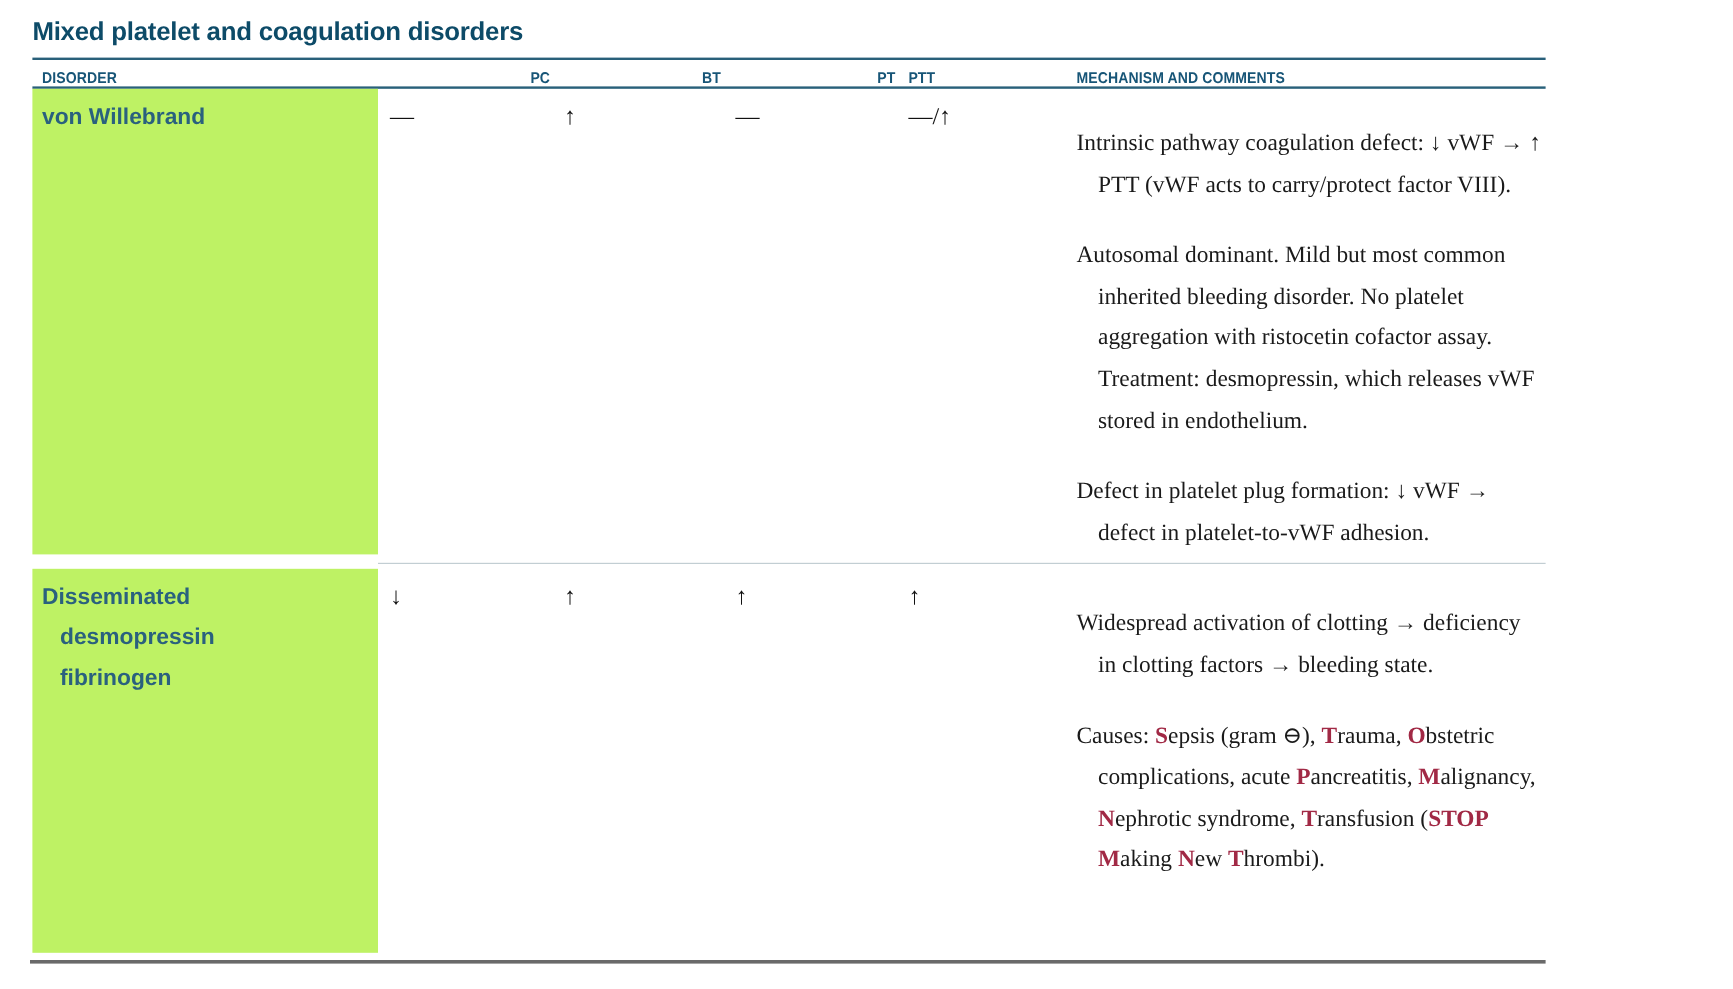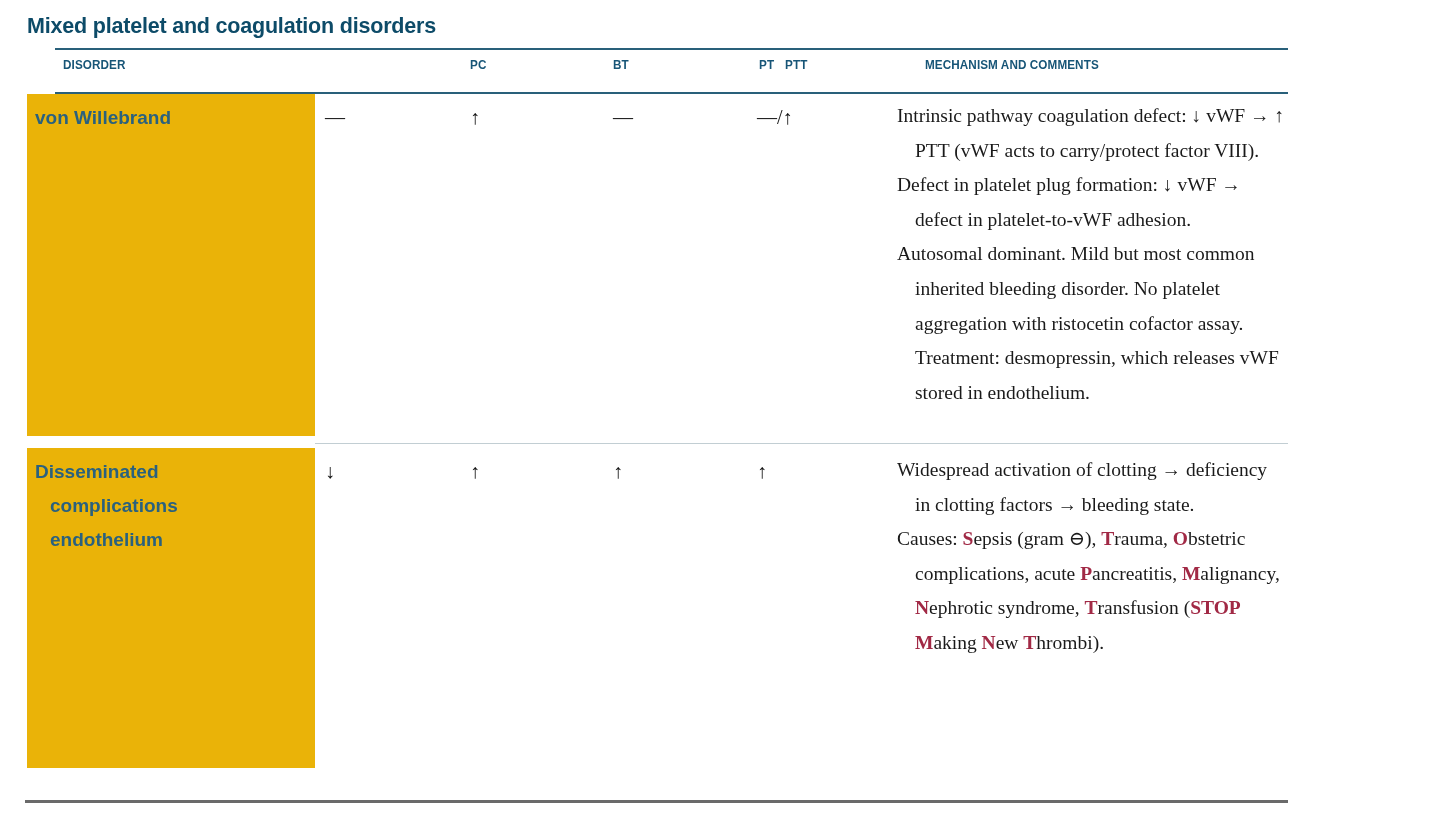--- a/index.html
+++ b/index.html
@@ -23,22 +23,21 @@
     color: #0d4b68;
     margin-bottom: 9px;
   }
   .grid6 {
     display: grid;
     grid-template-columns: 288px 145px 143px 145px 142px 1fr;
   }
   .thead {
     border-top: 2px solid #29607a;
     border-bottom: 2px solid #29607a;
-    padding: 7px 0 20px 0;
-    margin-left: 28px;
+    padding: 7px 0 0 0;
   }
   .hcell {
     font-family: "Liberation Sans", "DejaVu Sans", sans-serif;
     font-weight: bold;
     font-size: 13px;
     color: #175577;
     letter-spacing: 0.1px;
     white-space: nowrap;
   }
   .hcell span { display: inline-block; transform: scaleX(0.9); transform-origin: left center; }
@@ -48,21 +47,21 @@
   .hcell.c5 { padding-left: 7px; }
 
   .trow { min-height: 320px; }
   .trow.first { min-height: 342px; }
   .row-sep {
     border-top: 1px solid #c2ced3;
     margin: 7px 0 4px 288px;
     height: 0;
   }
   .disorder-cell {
-    background: #eab308;
+    background: #bef264;
     padding: 7px 10px 10px 8px;
     font-family: "Liberation Sans", "DejaVu Sans", sans-serif;
     font-weight: bold;
     font-size: 19px;
     line-height: 34px;
     color: #2a617e;
   }
   .dline.indent { padding-left: 15px; }
   .marker-cell {
     padding: 8px 0 0 10px;
@@ -73,20 +72,21 @@
   }
   .marker-cell.c4 { padding-left: 9px; }
   .mech-cell {
     padding: 5px 2px 0 7px;
     font-size: 19.5px;
     line-height: 34.6px;
   }
   .para {
     padding-left: 18px;
     text-indent: -18px;
+    margin-top: 24px;
   }
   .mn { color: #a12945; font-weight: bold; }
   .sc { font-size: 79%; letter-spacing: 0.3px; }
   .bottom-rule {
     position: absolute;
     left: 25px;
     right: 24px;
     top: 800px;
     height: 3px;
     background: #6a6a6a;
@@ -111,30 +111,30 @@
   <div class="trow grid6 first">
     <div class="disorder-cell">
           <div class="dline">von Willebrand</div>
         </div>
     <div class="marker-cell c1">—</div>
     <div class="marker-cell c2">↑</div>
     <div class="marker-cell c3">—</div>
     <div class="marker-cell c4">—/↑</div>
     <div class="mech-cell">
           <div class="para"><span>Intrinsic pathway coagulation defect: ↓ vWF → ↑ PTT (vWF acts to carry/protect factor VIII).</span></div>
+          <div class="para"><span>Autosomal dominant. Mild but most common inherited bleeding disorder. No platelet aggregation with ristocetin cofactor assay. Treatment: desmopressin, which releases vWF stored in endothelium.</span></div>
           <div class="para"><span>Defect in platelet plug formation: ↓ vWF → defect in platelet-to-vWF adhesion.</span></div>
-          <div class="para"><span>Autosomal dominant. Mild but most common inherited bleeding disorder. No platelet aggregation with ristocetin cofactor assay. Treatment: desmopressin, which releases vWF stored in endothelium.</span></div>
         </div>
   </div>
 <div class="row-sep"></div>
   <div class="trow grid6">
     <div class="disorder-cell">
           <div class="dline">Disseminated</div>
-          <div class="dline indent">complications</div>
-          <div class="dline indent">endothelium</div>
+          <div class="dline indent">desmopressin</div>
+          <div class="dline indent">fibrinogen</div>
         </div>
     <div class="marker-cell c1">↓</div>
     <div class="marker-cell c2">↑</div>
     <div class="marker-cell c3">↑</div>
     <div class="marker-cell c4">↑</div>
     <div class="mech-cell">
           <div class="para"><span>Widespread activation of clotting → deficiency in clotting factors → bleeding state.</span></div>
           <div class="para"><span>Causes: </span><span class="mn">S</span><span>epsis (gram ⊖), </span><span class="mn">T</span><span>rauma, </span><span class="mn">O</span><span>bstetric complications, acute </span><span class="mn">P</span><span>ancreatitis, </span><span class="mn">M</span><span>alignancy, </span><span class="mn">N</span><span>ephrotic syndrome, </span><span class="mn">T</span><span>ransfusion (</span><span class="mn">STOP M</span><span>aking </span><span class="mn">N</span><span>ew </span><span class="mn">T</span><span>hrombi).</span></div>
         </div>
   </div>

